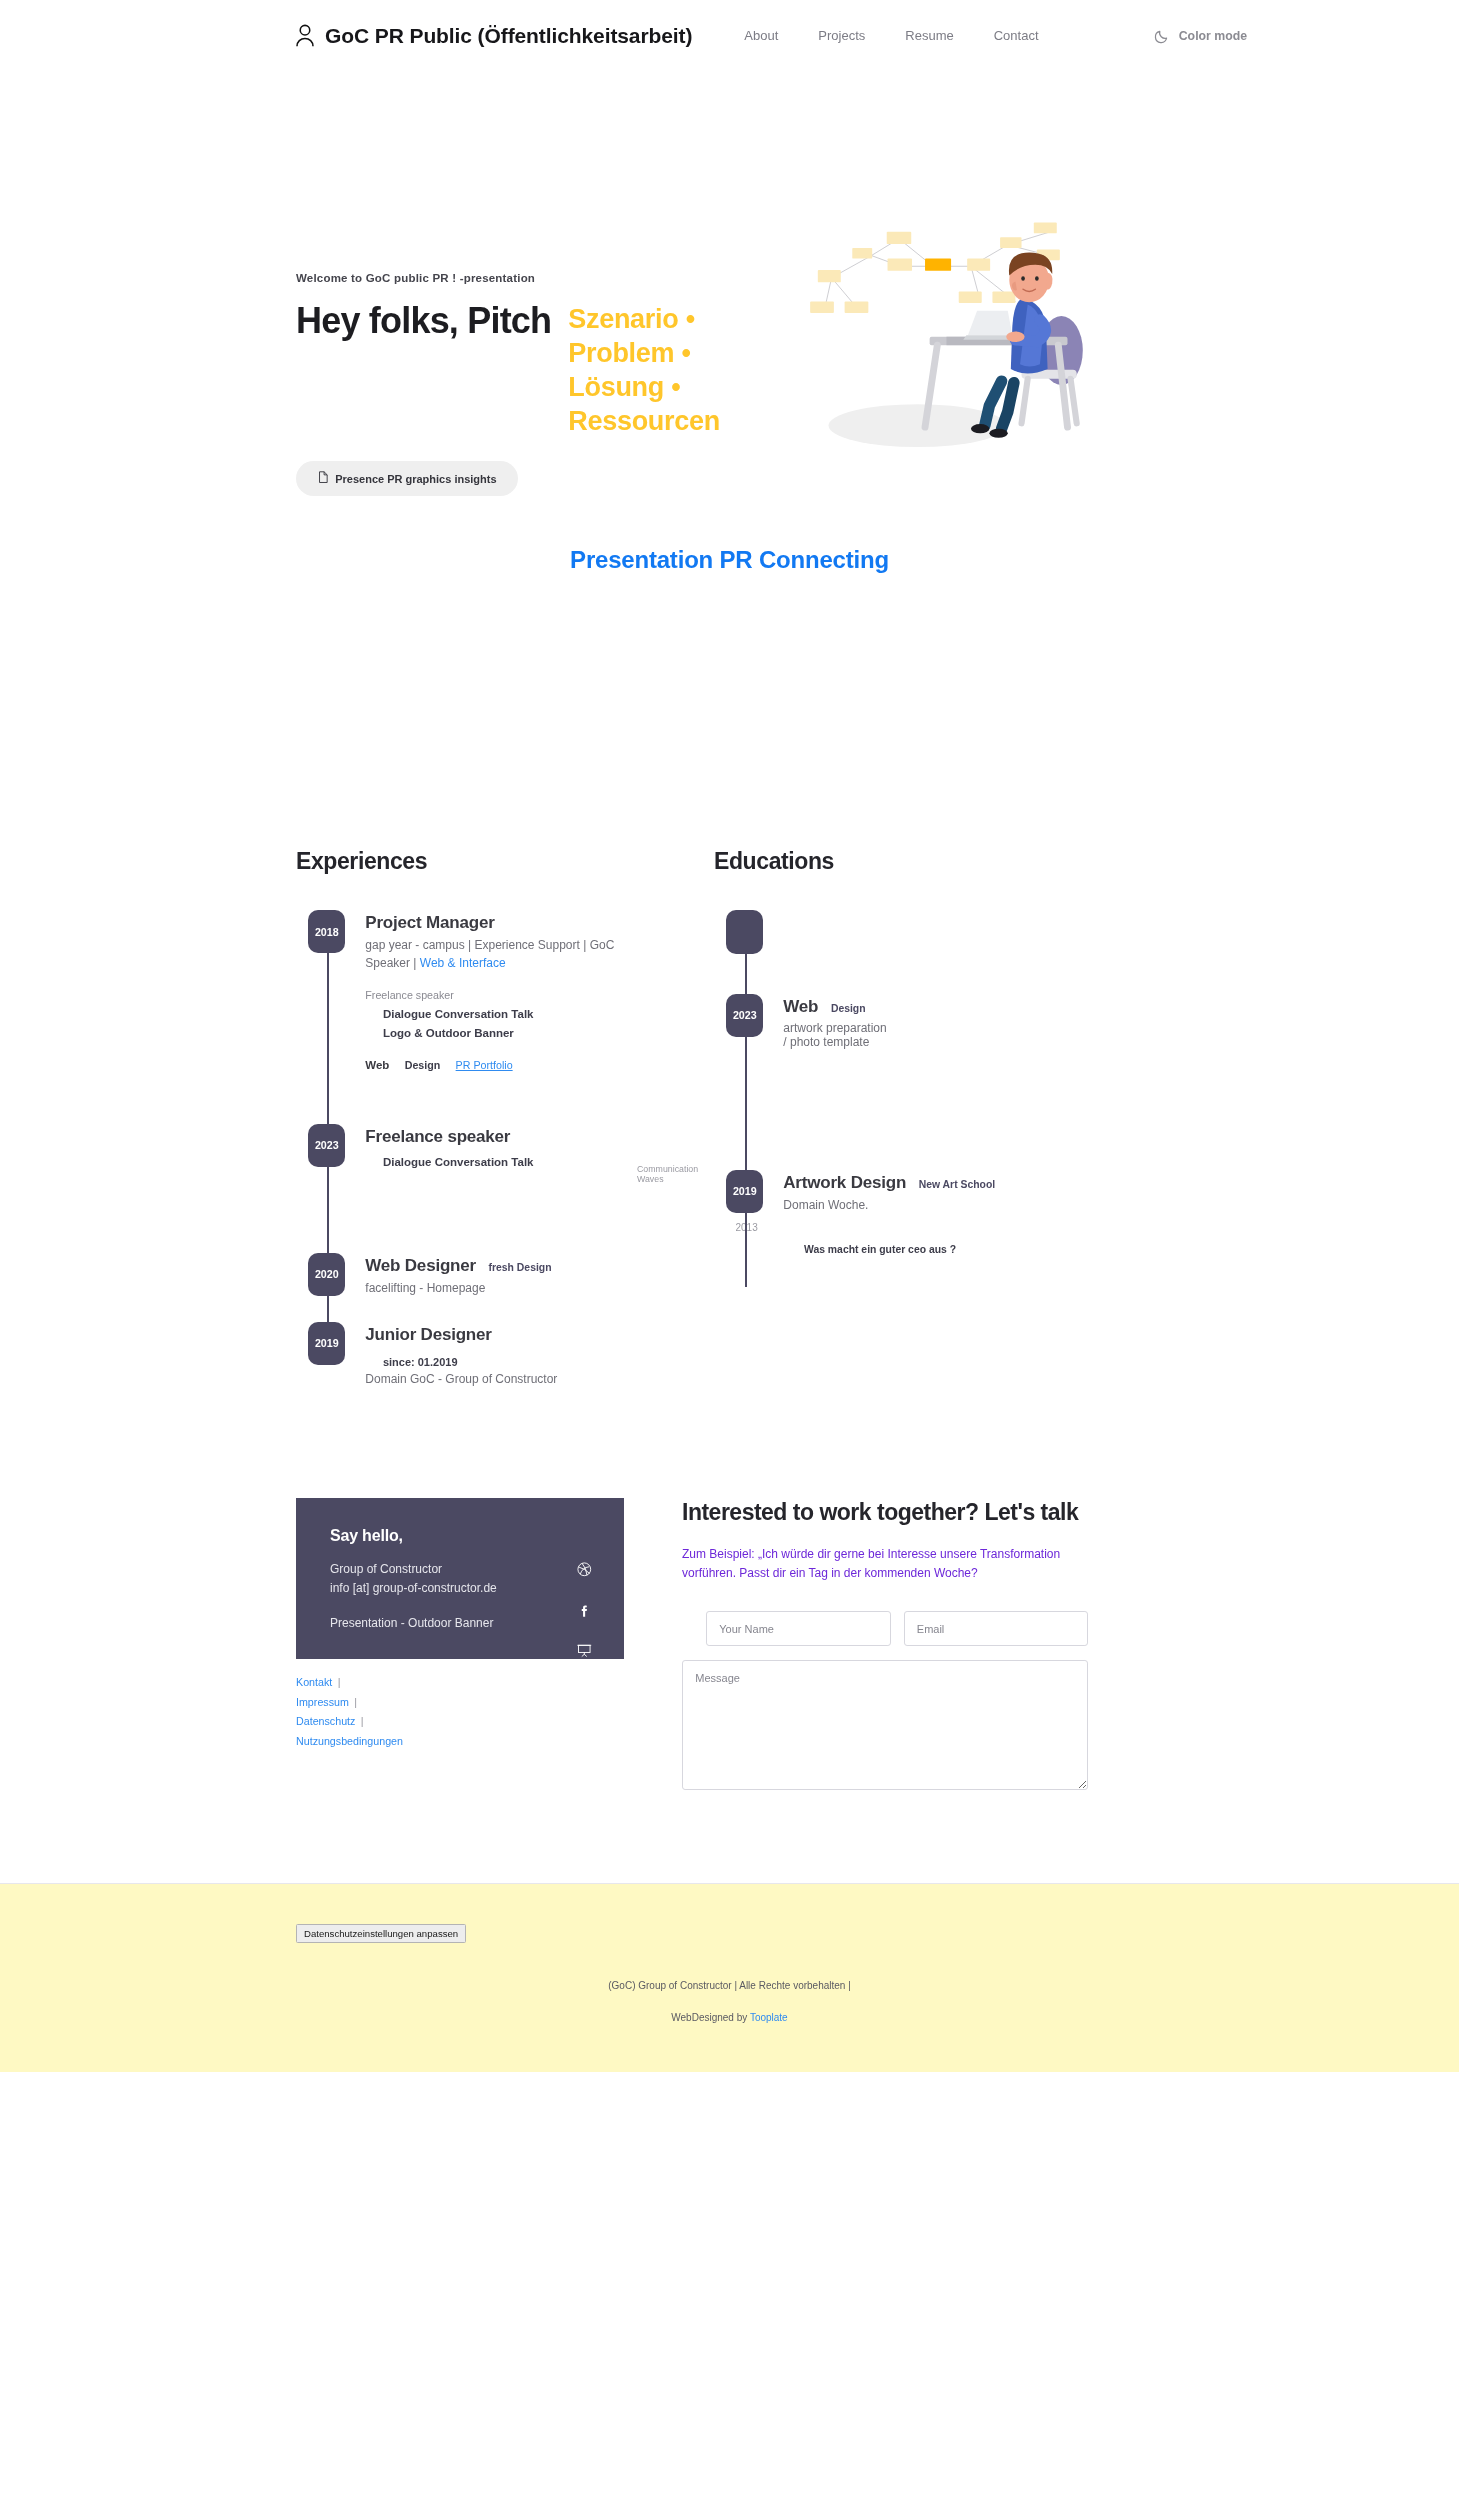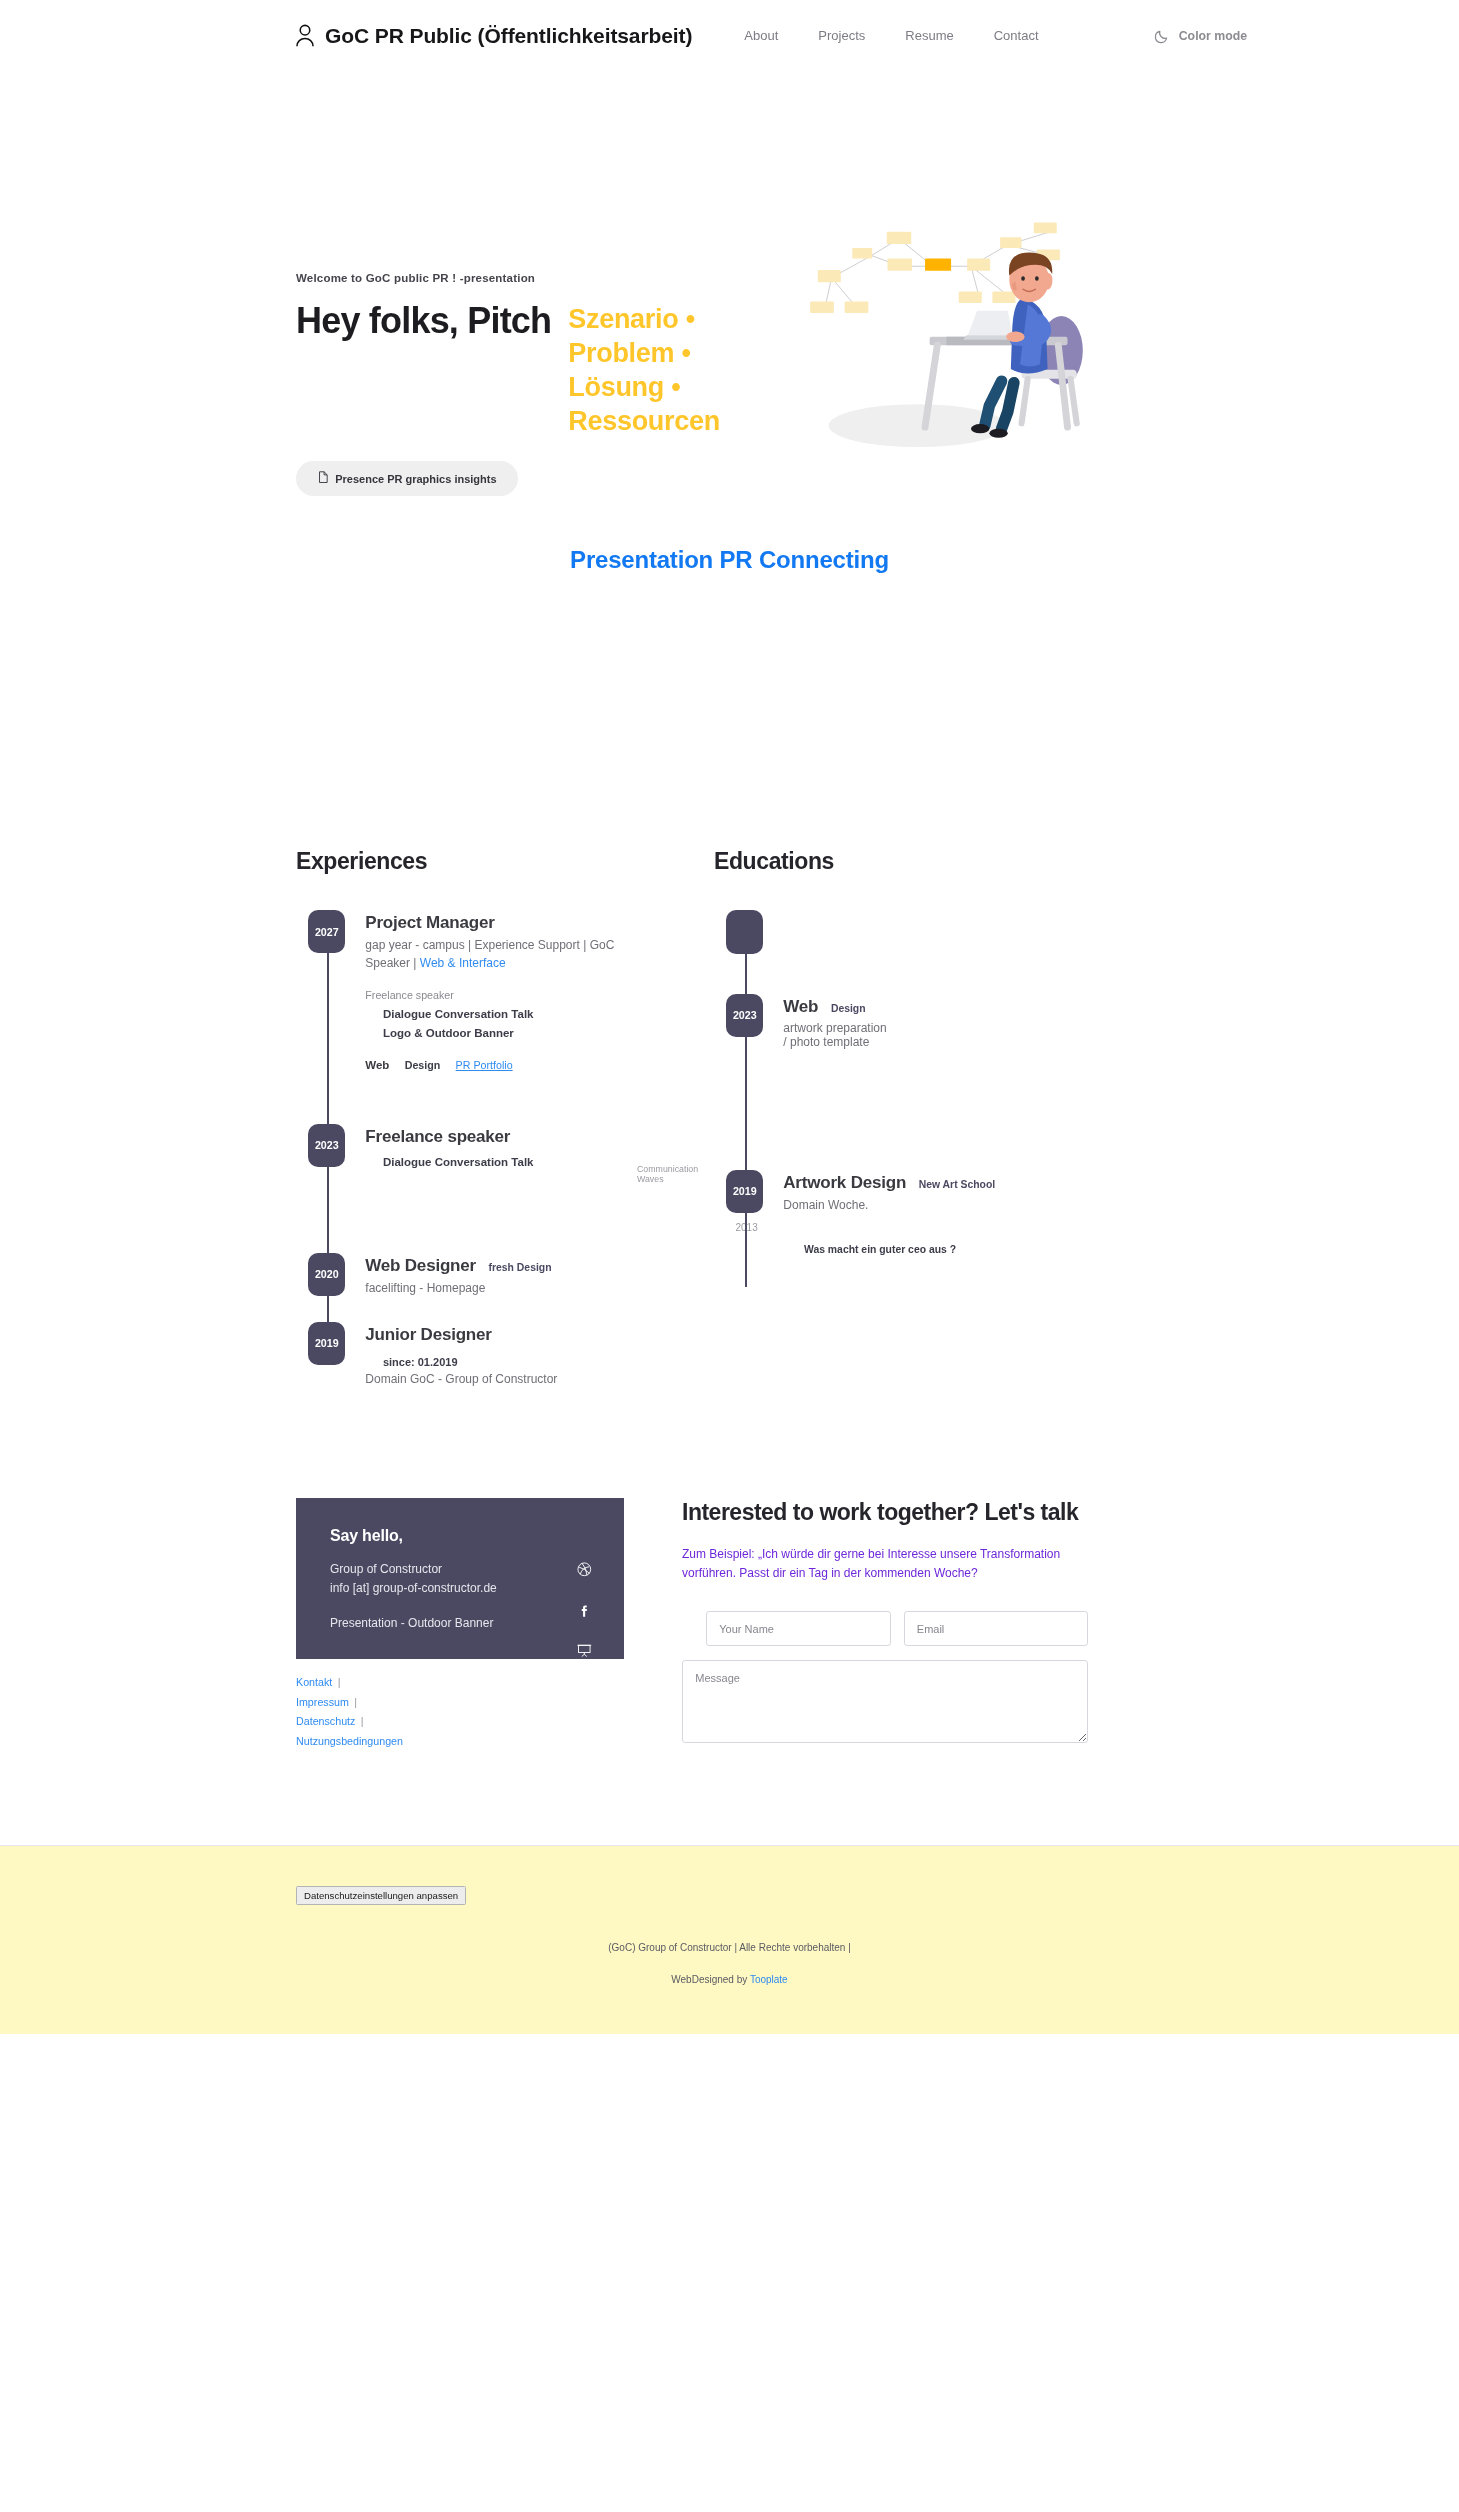--- a/index.html
+++ b/index.html
@@ -95,21 +95,21 @@
   .form-col { margin-left:58px; width:406px; }
   .form-col h2 { font-size:23px; font-weight:700; color:#25252b; letter-spacing:-0.5px; line-height:1.25; }
   .form-col .intro { font-size:12px; color:#6d28d9; line-height:1.55; margin-top:18.4px; }
   .fields { display:flex; gap:13px; margin-top:29px;margin-left:24px; }
   .fields input {
     flex:1; height:35px; border:0.8px solid #d7d7de; border-radius:3.1px;
     padding:0 12.3px; font-size:11px; color:#6f6f77;
     font-family:"Liberation Sans", sans-serif; background:#fff;
   }
   .msg {
-    margin-top:14px; width:100%; height:83px;
+    margin-top:14px; width:100%; height:130px;
     border:0.8px solid #d7d7de; border-radius:3.1px; padding:10.7px 12.3px;
     font-size:11px; color:#6f6f77; resize:vertical;
     font-family:"Liberation Sans", sans-serif; background:#fff;
   }
   input::placeholder, textarea::placeholder { color:#86868f; }
 
   
   .footer { margin-top:90px; border-top:0.8px solid #e7e7ec; background:#fef9c3; padding:40px 0 46px; }
   .privacy-btn {
     display:block; margin-left:296px;
@@ -235,21 +235,21 @@
   <div class="blue-heading">Presentation PR Connecting</div>
 
   <div class="resume">
 
     <div class="col-exp">
       <div class="sec-title">Experiences</div>
       <div class="tl">
         <div class="tl-line" style="bottom:49px;"></div>
 
         <div class="tl-item">
-          <div class="badge">2027</div>
+          <div class="badge">2018</div>
           <div class="tl-body">
             <div class="job-title">Project Manager</div>
             <div class="job-meta">
               <span>gap year - campus | Experience Support | GoC Speaker | </span><a href="#">Web &amp; Interface</a>
             </div>
             <div class="sub-label">Freelance speaker</div>
             <div class="bullet-bold">Dialogue Conversation Talk</div>
             <div class="bullet-bold">Logo &amp; Outdoor Banner</div>
             <div class="mini-row">
               <span class="mini-a">Web</span>

